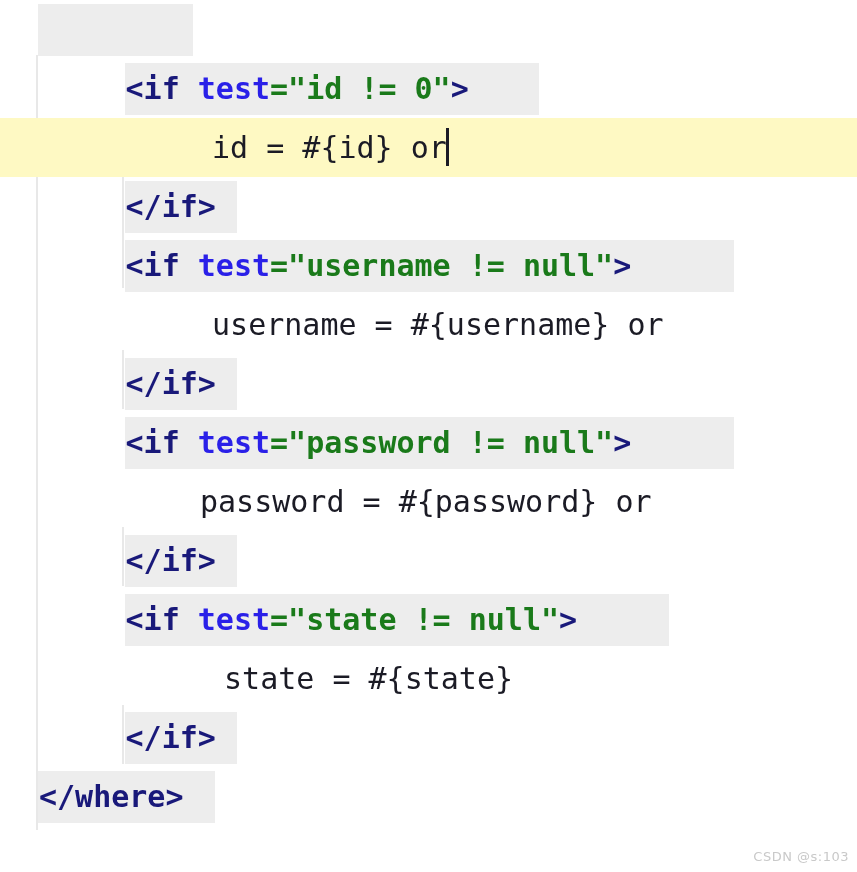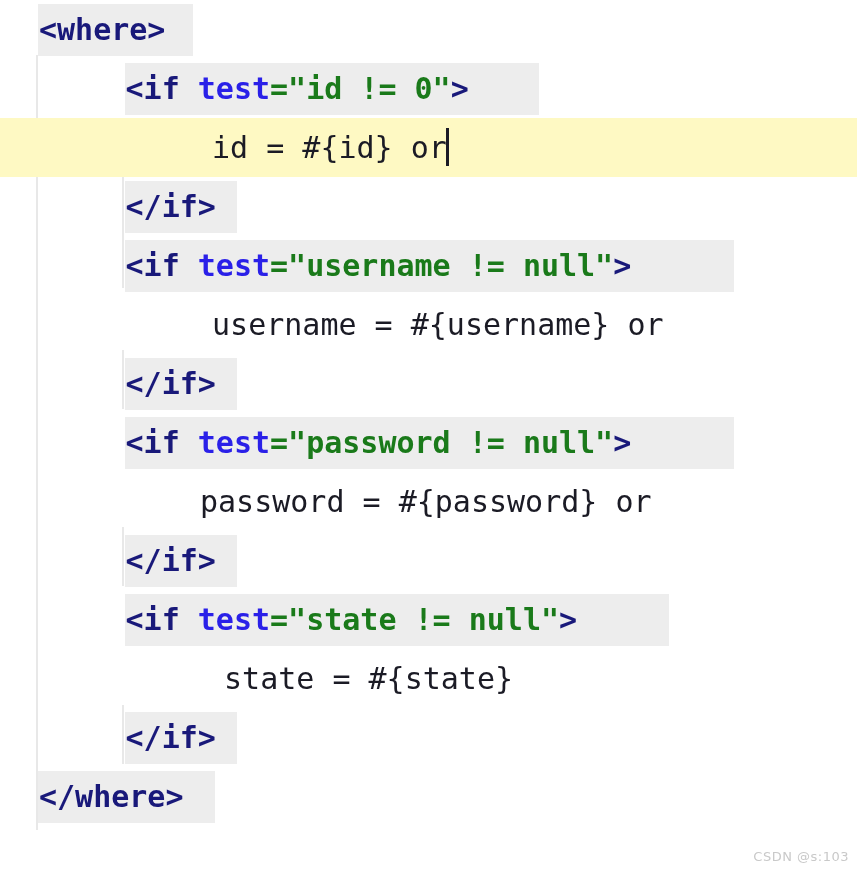--- a/index.html
+++ b/index.html
@@ -104,21 +104,21 @@
 
 <div id="editor">
 
   <div class="guide g1"></div>
   <div class="guide g2a"></div>
   <div class="guide g2b"></div>
   <div class="guide g2c"></div>
   <div class="guide g2d"></div>
 
   <div class="lines" id="lines">
-      <div class="line"><div class="tagbg" style="left: 38px; width: 155.41px;"></div><div class="code" style="left: 39px;"><span class="t-tag">&lt;where&gt;</span></div></div>
+      <div class="line"><div class="tagbg" style="left: 38px; width: 155.41px;"></div></div>
       <div class="line"><div class="tagbg" style="left: 124.52px; width: 414.97px;"></div><div class="code" style="left: 125.52px;"><span class="t-tag">&lt;if </span><span class="t-attr">test</span><span class="t-str">="id != 0"</span><span class="t-tag">&gt;</span></div></div>
       <div class="line current"><div class="code" style="left: 212.04px;"><span class="t-plain">id = #{id} or</span><span class="caret"></span></div></div>
       <div class="line"><div class="tagbg" style="left: 124.52px; width: 112.15px;"></div><div class="code" style="left: 125.52px;"><span class="t-tag">&lt;/if&gt;</span></div></div>
       <div class="line"><div class="tagbg" style="left: 124.52px; width: 609.64px;"></div><div class="code" style="left: 125.52px;"><span class="t-tag">&lt;if </span><span class="t-attr">test</span><span class="t-str">="username != null"</span><span class="t-tag">&gt;</span></div></div>
       <div class="line"><div class="code" style="left: 212.04px;"><span class="t-plain">username = #{username} or</span></div></div>
       <div class="line"><div class="tagbg" style="left: 124.52px; width: 112.15px;"></div><div class="code" style="left: 125.52px;"><span class="t-tag">&lt;/if&gt;</span></div></div>
       <div class="line"><div class="tagbg" style="left: 124.52px; width: 609.64px;"></div><div class="code" style="left: 125.52px;"><span class="t-tag">&lt;if </span><span class="t-attr">test</span><span class="t-str">="password != null"</span><span class="t-tag">&gt;</span></div></div>
       <div class="line"><div class="code" style="left: 200px;"><span class="t-plain">password = #{password} or</span></div></div>
       <div class="line"><div class="tagbg" style="left: 124.52px; width: 112.15px;"></div><div class="code" style="left: 125.52px;"><span class="t-tag">&lt;/if&gt;</span></div></div>
       <div class="line"><div class="tagbg" style="left: 124.52px; width: 544.75px;"></div><div class="code" style="left: 125.52px;"><span class="t-tag">&lt;if </span><span class="t-attr">test</span><span class="t-str">="state != null"</span><span class="t-tag">&gt;</span></div></div>

